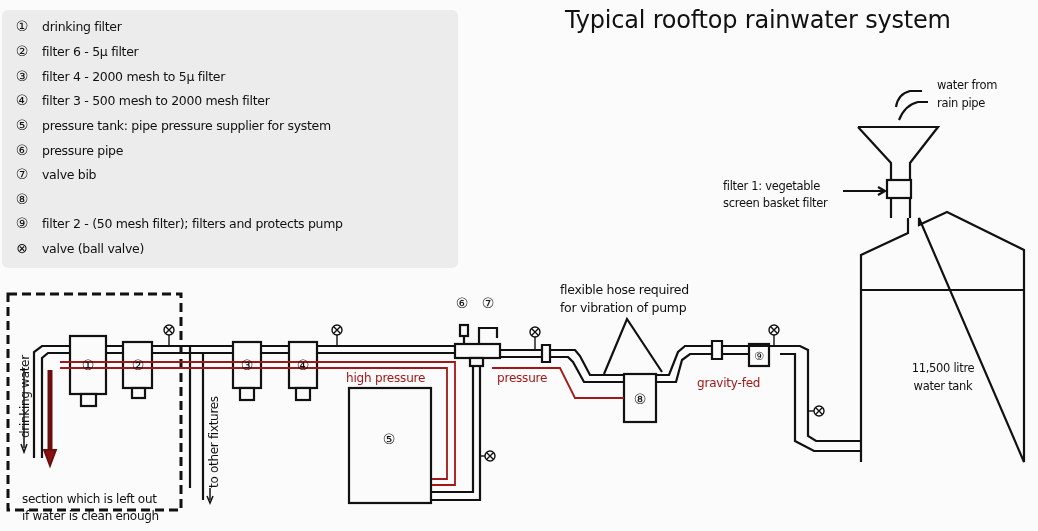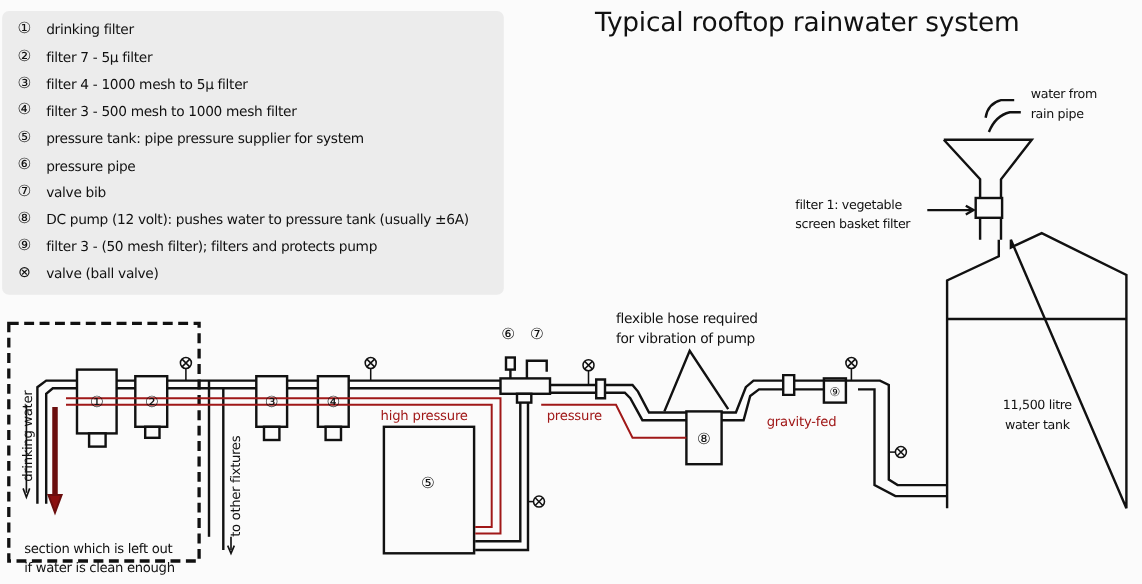--- a/index.html
+++ b/index.html
@@ -4,64 +4,63 @@
   <style>
     html, body { margin: 0; padding: 0; background: #fbfbfb; }
     body { width: 1038px; height: 531px; position: relative; overflow: hidden;
            font-family: "DejaVu Sans", sans-serif; color: #111; }
     #legend { position: absolute; left: 2px; top: 10px; width: 456px; height: 258px;
               background: #ececec; border-radius: 6px; }
     .leg-row { position: absolute; left: 0; height: 24px; display: flex; align-items: center;
                font-size: 12.5px; letter-spacing: -0.3px; }
     .leg-num { width: 40px; text-align: center; font-size: 14px; }
     .leg-text { white-space: nowrap; }
-    #title { position: absolute; left: 541px; top: 6px; font-size: 24px; white-space: nowrap;
+    #title { position: absolute; left: 565px; top: 6px; font-size: 24px; white-space: nowrap;
              letter-spacing: -0.2px; }
     svg#diagram { position: absolute; left: 0; top: 0; }
     svg text { font-family: "DejaVu Sans", sans-serif; }
   </style>
 </head>
 <body>
 
 <div id="legend">
   <div class="leg-row" style="top:4px">
       <span class="leg-num">①</span>
       <span class="leg-text">drinking filter</span>
     </div>
   <div class="leg-row" style="top:29px">
       <span class="leg-num">②</span>
-      <span class="leg-text">filter 7 - 5µ filter</span>
+      <span class="leg-text">filter 6 - 5µ filter</span>
     </div>
   <div class="leg-row" style="top:54px">
       <span class="leg-num">③</span>
-      <span class="leg-text">filter 4 - 1000 mesh to 5µ filter</span>
+      <span class="leg-text">filter 4 - 2000 mesh to 5µ filter</span>
     </div>
   <div class="leg-row" style="top:78px">
       <span class="leg-num">④</span>
-      <span class="leg-text">filter 3 - 500 mesh to 1000 mesh filter</span>
+      <span class="leg-text">filter 3 - 500 mesh to 2000 mesh filter</span>
     </div>
   <div class="leg-row" style="top:103px">
       <span class="leg-num">⑤</span>
       <span class="leg-text">pressure tank: pipe pressure supplier for system</span>
     </div>
   <div class="leg-row" style="top:128px">
       <span class="leg-num">⑥</span>
       <span class="leg-text">pressure pipe</span>
     </div>
   <div class="leg-row" style="top:152px">
       <span class="leg-num">⑦</span>
       <span class="leg-text">valve bib</span>
     </div>
   <div class="leg-row" style="top:177px">
       <span class="leg-num">⑧</span>
-      <span class="leg-text">DC pump (12 volt): pushes water to pressure tank (usually ±6A)</span>
     </div>
   <div class="leg-row" style="top:201px">
       <span class="leg-num">⑨</span>
-      <span class="leg-text">filter 3 - (50 mesh filter); filters and protects pump</span>
+      <span class="leg-text">filter 2 - (50 mesh filter); filters and protects pump</span>
     </div>
   <div class="leg-row" style="top:226px">
       <span class="leg-num">⊗</span>
       <span class="leg-text">valve (ball valve)</span>
     </div>
 </div>
 
 <div id="title">Typical rooftop rainwater system</div>
 
 <svg id="diagram" width="1038" height="531" viewBox="0 0 1038 531" xmlns="http://www.w3.org/2000/svg">

